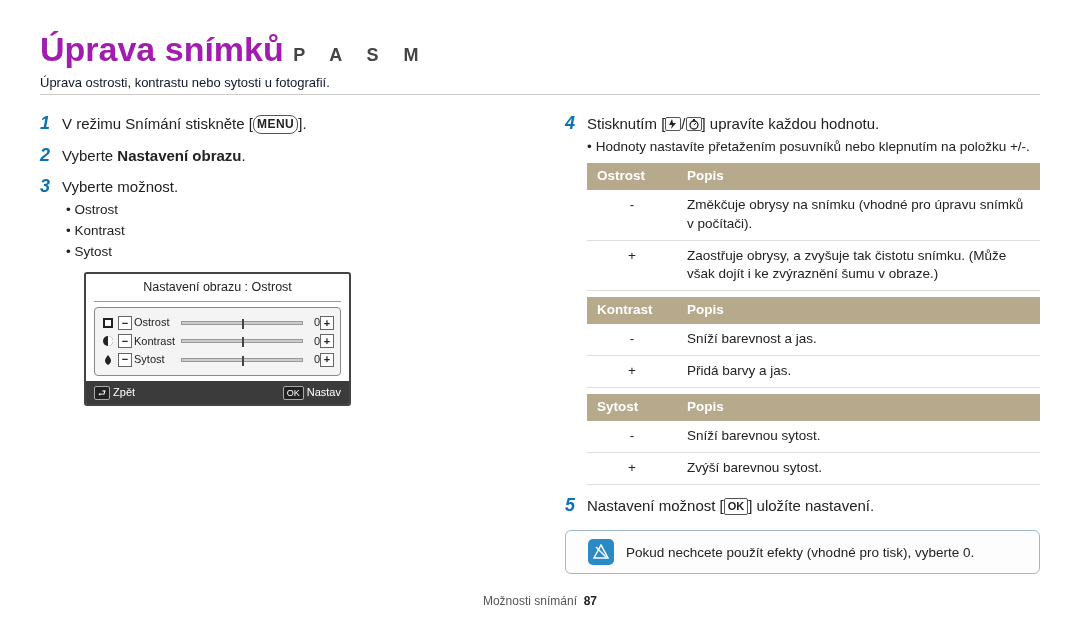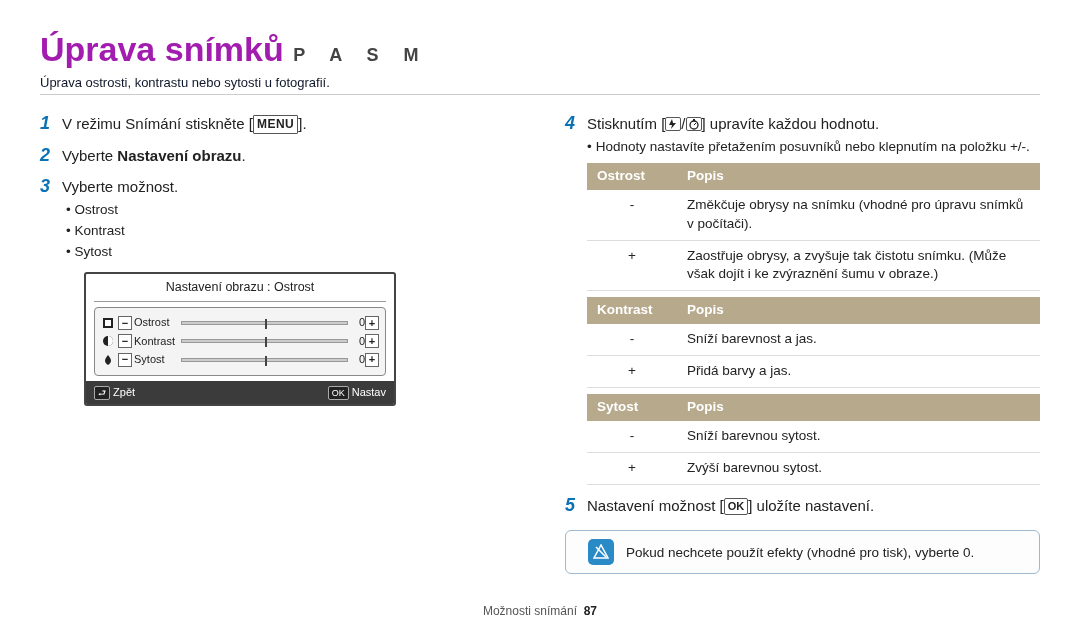--- a/index.html
+++ b/index.html
@@ -53,21 +53,21 @@
     font-weight: bold;
     font-size: 18px;
     width: 22px;
     flex-shrink: 0;
     line-height: 1.2;
   }
   .step-body { line-height: 1.4; }
   .menu-box {
     display: inline-block;
     border: 1.5px solid #555;
-    border-radius: 1px;
+    border-radius: 8px;
     padding: 0 3px;
     font-weight: bold;
     font-size: 12px;
     vertical-align: 1px;
     letter-spacing: 0.5px;
   }
   .ok-box {
     display: inline-block;
     border: 1.5px solid #555;
     border-radius: 2px;
@@ -92,21 +92,21 @@
     margin: 4px 0 0 4px;
     font-size: 13.5px;
   }
   .sub-bullets li::before {
     content: "• ";
   }
   .sub-bullets li { margin-bottom: 2px; }
 
   
   .device {
-    width: 312px;
+    width: 267px;
     border: 2px solid #444;
     border-radius: 3px;
     padding: 0;
     margin: 10px 0 0 22px;
     background: #fff;
     position: relative;
     overflow: hidden;
   }
   .device-title {
     text-align: center;
@@ -238,21 +238,21 @@
     color: #fff;
     display: flex;
     align-items: center;
     justify-content: center;
     flex-shrink: 0;
   }
   .note-text { font-size: 13.5px; }
 
   .footer {
     position: absolute;
-    bottom: 12px;
+    bottom: 22px;
     left: 0; right: 0;
     text-align: center;
     font-size: 12px;
     color: #555;
   }
   .footer .pg { font-weight: bold; color:#222;}
 </style>
 </head>
 <body>
 

